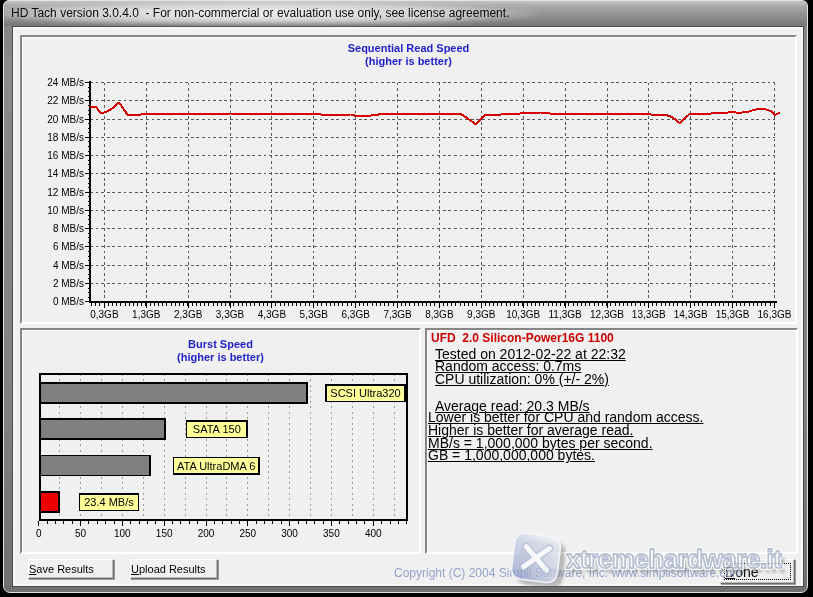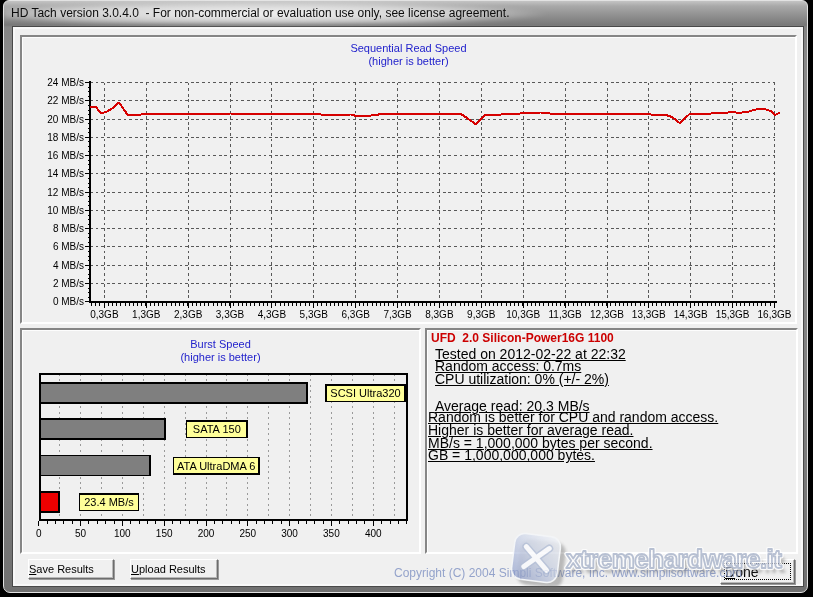--- a/index.html
+++ b/index.html
@@ -17,21 +17,21 @@
  #burst{left:7px;top:301px;width:401px;height:226px;}
  #info{left:412px;top:301px;width:373px;height:226px;}
  .inner{position:absolute;left:0;top:0;right:0;bottom:0;}
  .gd{stroke:#585858;stroke-width:1;stroke-dasharray:2.8,2.8;fill:none}
  .gb{stroke:#9a9a9a;stroke-width:1;stroke-dasharray:2,3.4;fill:none}
  .ax{stroke:#000;stroke-width:2;fill:none}
  .tk{stroke:#000;stroke-width:1;fill:none}
  .yl{font:10px "Liberation Sans",sans-serif;fill:#000;text-anchor:end}
  .xl{font:10px "Liberation Sans",sans-serif;fill:#000;text-anchor:middle}
  .bl{font:11px "Liberation Sans",sans-serif;fill:#000;text-anchor:middle}
- .ctitle{position:absolute;width:100%;text-align:center;color:#2222cc;font-size:11px;}
+ .ctitle{position:absolute;width:100%;text-align:center;color:#2222cc;font-size:11px;font-weight:bold;}
  .rtitle{position:absolute;left:4px;top:1px;font-size:12px;font-weight:bold;color:#cc0000;}
  .iline{position:absolute;font-size:14px;color:#000;white-space:pre;text-decoration:underline;}
  .btn{position:absolute;background:#f0f0f0;border:1px solid;border-color:#ffffff #6d6d6d #6d6d6d #ffffff;
    box-shadow:1px 1px 0 #9a9a9a, inset -1px -1px 0 #b8b8b8;box-sizing:border-box;
    font-size:11px;color:#000;text-align:left;}
  u{text-decoration:underline;}
  #copy{position:absolute;left:381px;top:539px;font-size:12px;color:#94a3cb;letter-spacing:0;}
 </style></head>
 <body>
 <div id="win">
@@ -439,21 +439,21 @@
     <div class="ctitle" style="top:21px">(higher is better)</div>
    </div>
   </div>
   <div class="panel" id="info">
    <div class="inner">
           <div class="rtitle">UFD&nbsp; 2.0 Silicon-Power16G 1100</div>
           <div class="iline" style="left:8px;top:15.5px">Tested on 2012-02-22 at 22:32</div>
           <div class="iline" style="left:8px;top:28.4px">Random access: 0.7ms</div>
           <div class="iline" style="left:8px;top:41.0px">CPU utilization: 0% (+/- 2%)</div>
           <div class="iline" style="left:8px;top:68px">Average read: 20.3 MB/s</div>
-          <div class="iline" style="left:1px;top:78.9px">Random is better for CPU and random access.</div>
+          <div class="iline" style="left:1px;top:78.9px">Lower is better for CPU and random access.</div>
           <div class="iline" style="left:1px;top:91.8px">Higher is better for average read.</div>
           <div class="iline" style="left:1px;top:104.7px">MB/s = 1,000,000 bytes per second.</div>
           <div class="iline" style="left:1px;top:117.3px">GB = 1,000,000,000 bytes.</div>
         </div>
   </div>
   <div class="btn" style="left:15px;top:532px;width:86px;height:20px;line-height:18px"><u>S</u>ave Results</div>
   <div class="btn" style="left:117px;top:532px;width:88px;height:20px;line-height:18px"><u>U</u>pload Results</div>
   <div class="btn" style="left:707px;top:532px;width:75px;height:25px;">
     <div style="position:absolute;left:3px;top:3px;right:3px;bottom:3px;border:1px dotted #000;line-height:17px;font-size:14px"><u>D</u>one</div>
   </div>

